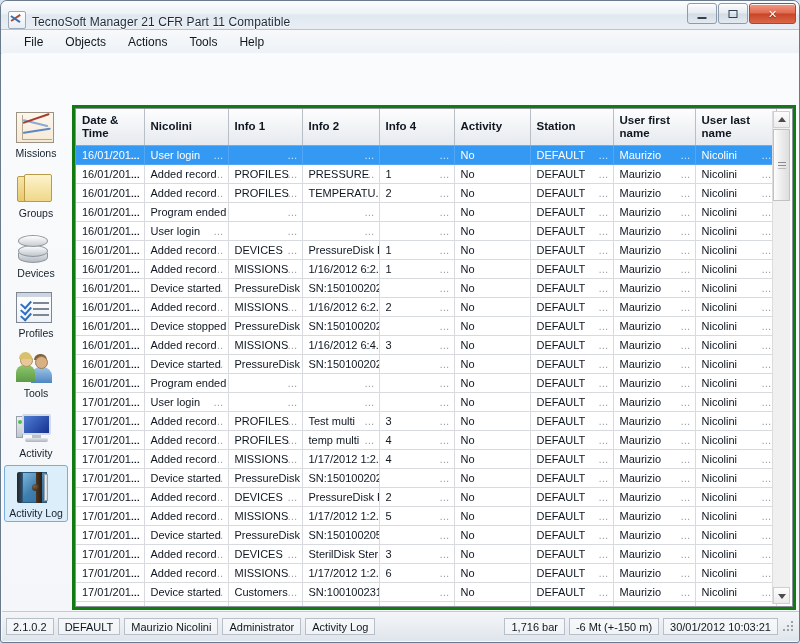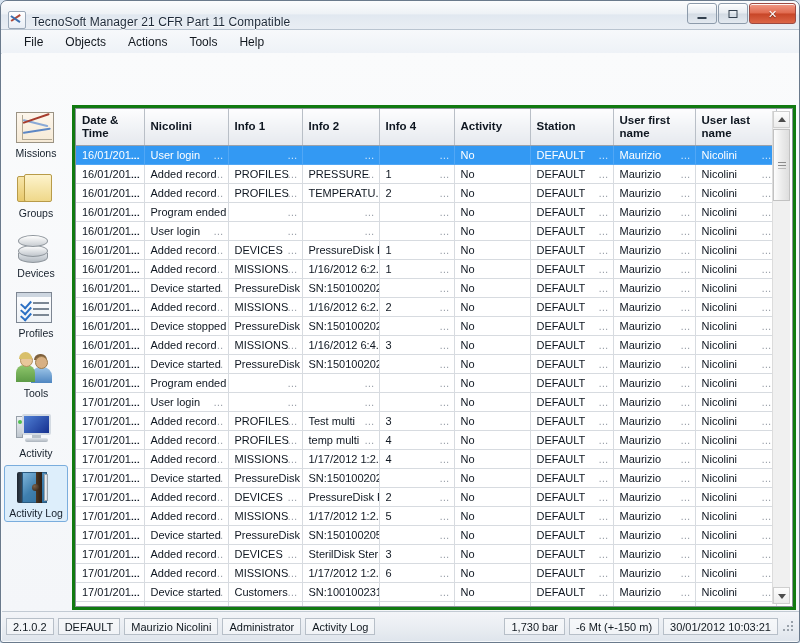--- a/index.html
+++ b/index.html
@@ -726,19 +726,19 @@
 
   </div>
 
   <div class="statusbar">
     <div class="sb-cell">2.1.0.2</div>
     <div class="sb-cell">DEFAULT</div>
     <div class="sb-cell">Maurizio Nicolini</div>
     <div class="sb-cell">Administrator</div>
     <div class="sb-cell">Activity Log</div>
     <div class="sb-spacer"></div>
-    <div class="sb-cell">1,730 bar</div>
+    <div class="sb-cell">1,716 bar</div>
     <div class="sb-cell">-6 Mt (+-150 m)</div>
     <div class="sb-cell">30/01/2012 10:03:21</div>
     <div class="grip"></div>
   </div>
 
 </div>
 
 </body></html>

